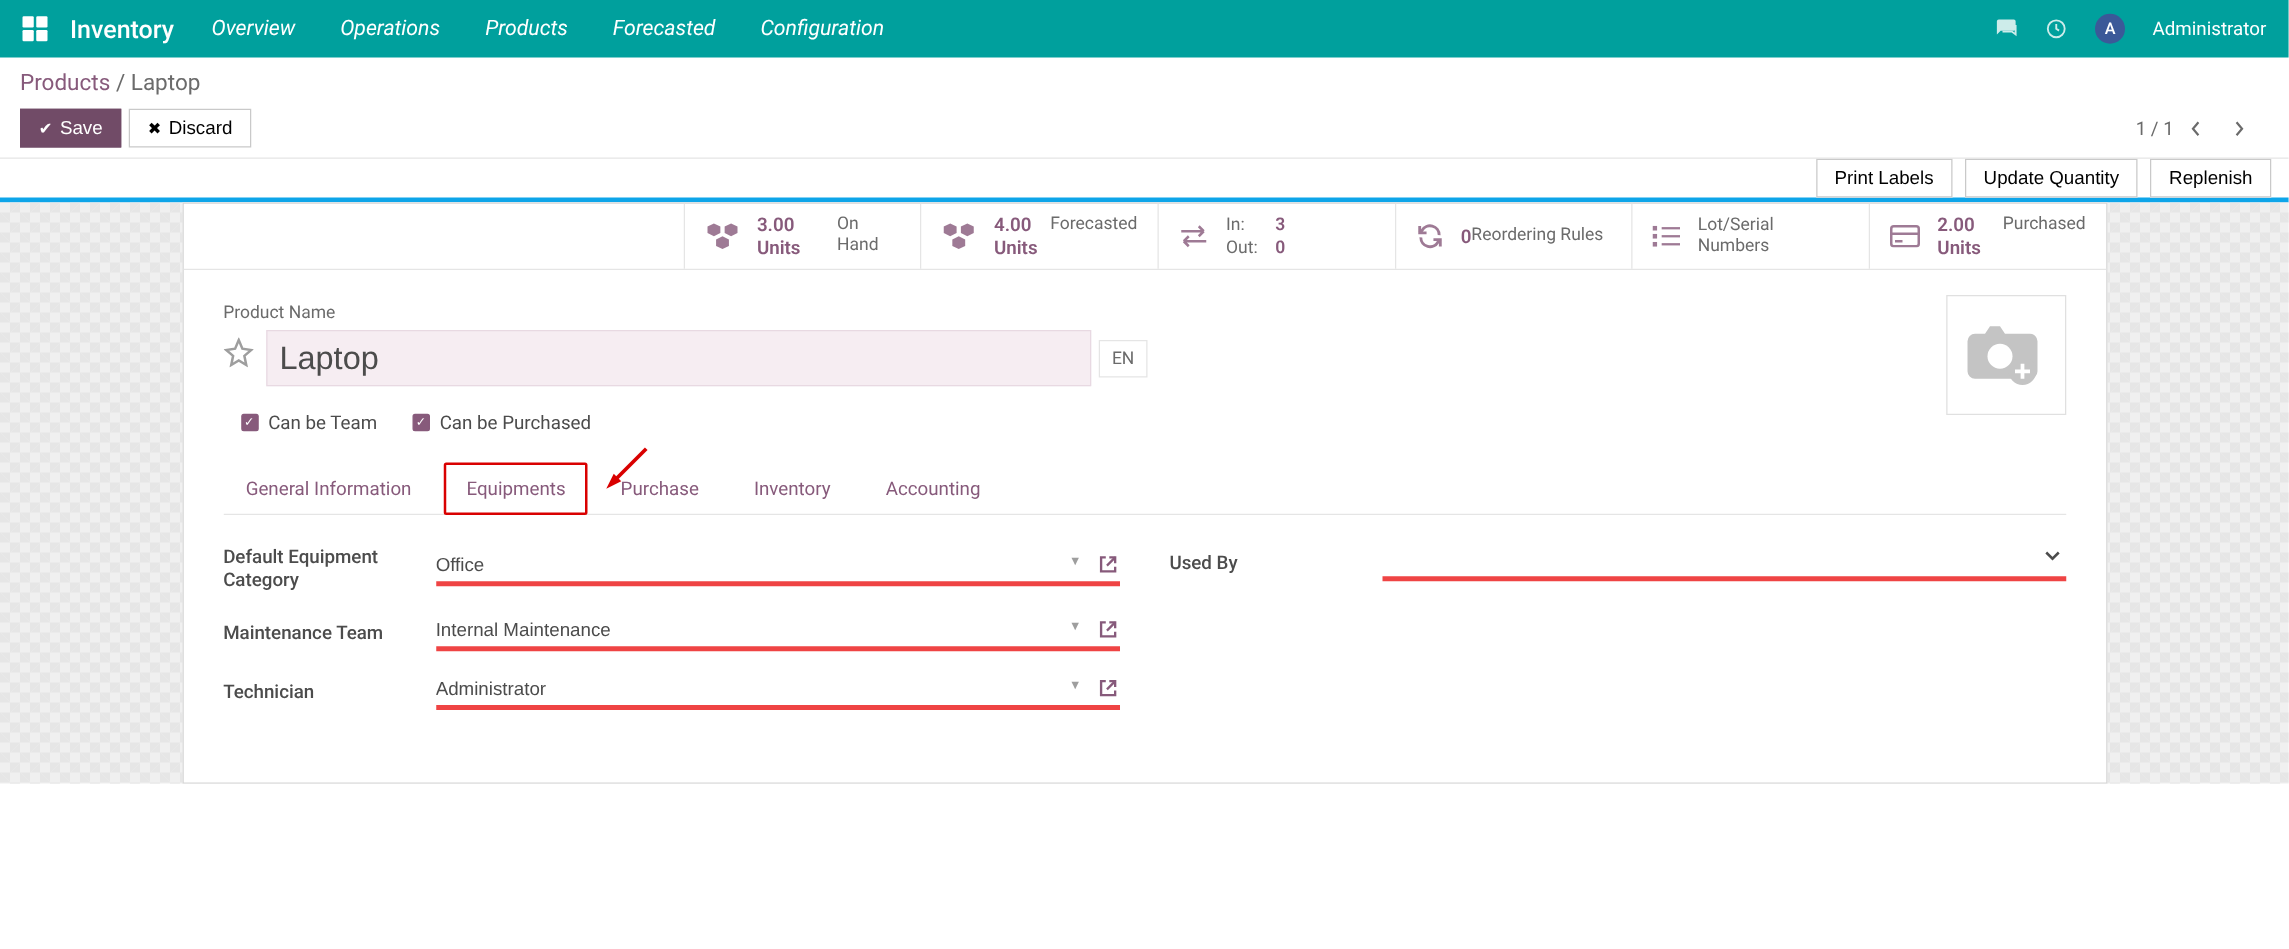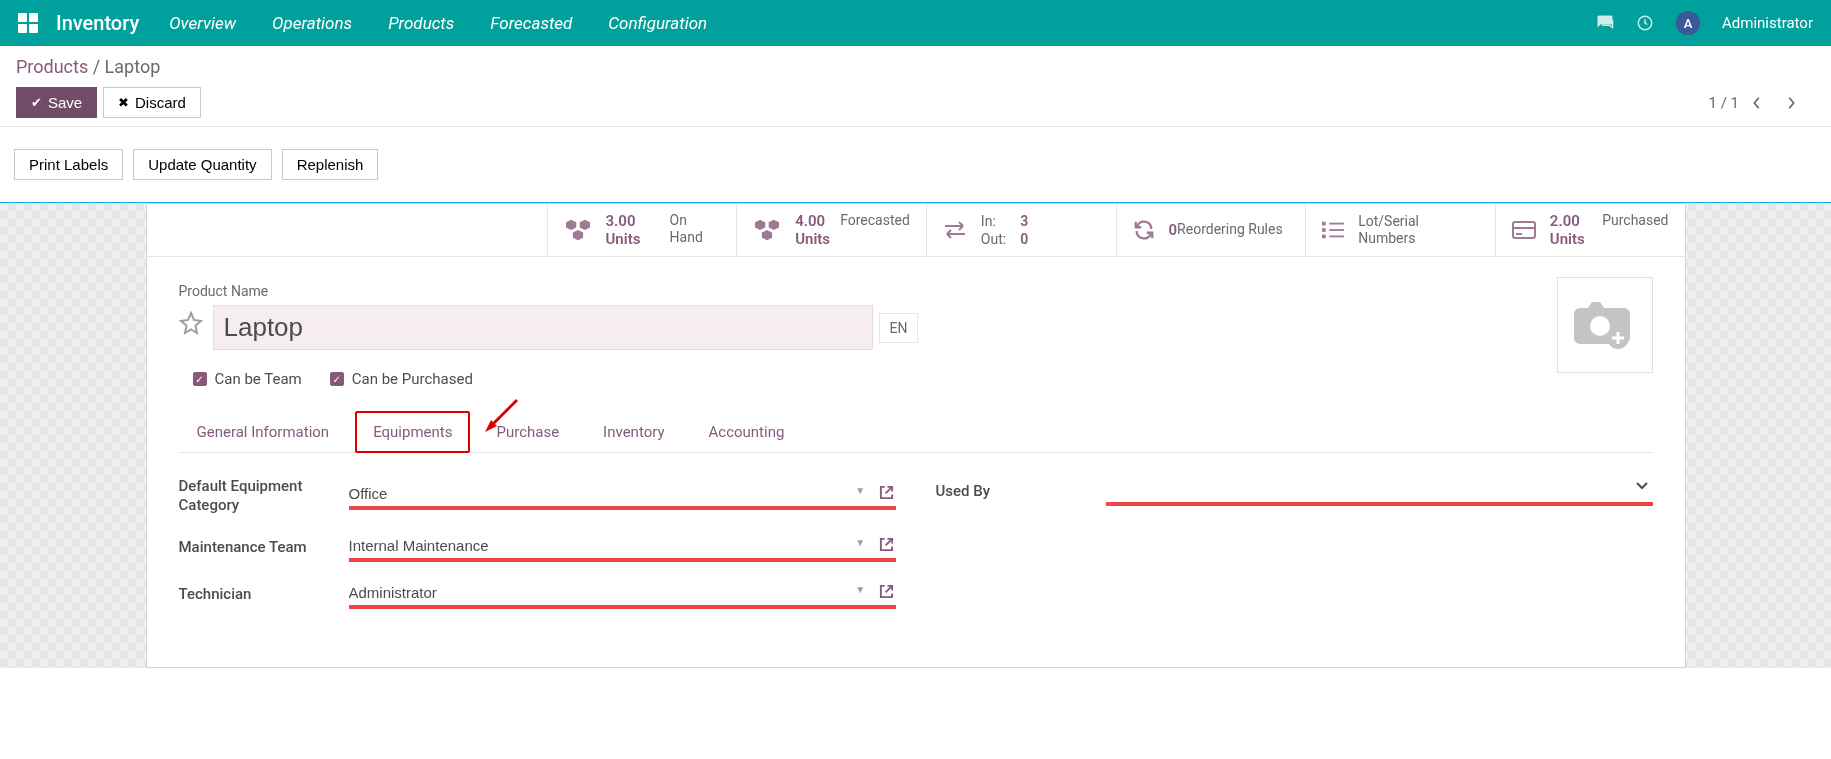--- a/index.html
+++ b/index.html
@@ -23,21 +23,21 @@
   .breadcrumb { font-size: 18px; color: #6b6b6b; margin-bottom: 10px; }
   .breadcrumb .bc-link { color: #875a7b; cursor: pointer; }
   .actionrow { display: flex; align-items: center; gap: 6px; }
   .btn { border: 1px solid #c9c9c9; background: #fff; padding: 6px 14px; font-size: 15px; cursor: pointer; display: inline-flex; align-items: center; gap: 6px; }
   .btn-primary { background: #714b67; border-color: #714b67; color: #fff; }
   .btn .icn { font-size: 13px; }
   .pager { margin-left: auto; display: flex; align-items: center; gap: 12px; color: #6b6b6b; font-size: 15px; padding-right: 8px;}
   .pager .arrow { width: 22px; text-align: center; cursor: pointer; color: #6b6b6b;}
   
   
-  .secondarybar { border-top: 1px solid #e5e5e5; border-bottom: 1px solid #0ea5e9; padding: 22px 14px; display: flex; gap: 10px; }
+  .secondarybar { border-top: 1px solid #e5e5e5; border-bottom: 4px solid #0ea5e9; padding: 0 14px; display: flex; gap: 10px; justify-content: flex-end; }
   
   
   .checker-wrap { padding: 12px 14px; }
   .checker-bg {
     background-color: #f0f0f0;
     background-image:
       linear-gradient(45deg, #e6e6e6 25%, transparent 25%),
       linear-gradient(-45deg, #e6e6e6 25%, transparent 25%),
       linear-gradient(45deg, transparent 75%, #e6e6e6 75%),
       linear-gradient(-45deg, transparent 75%, #e6e6e6 75%);

